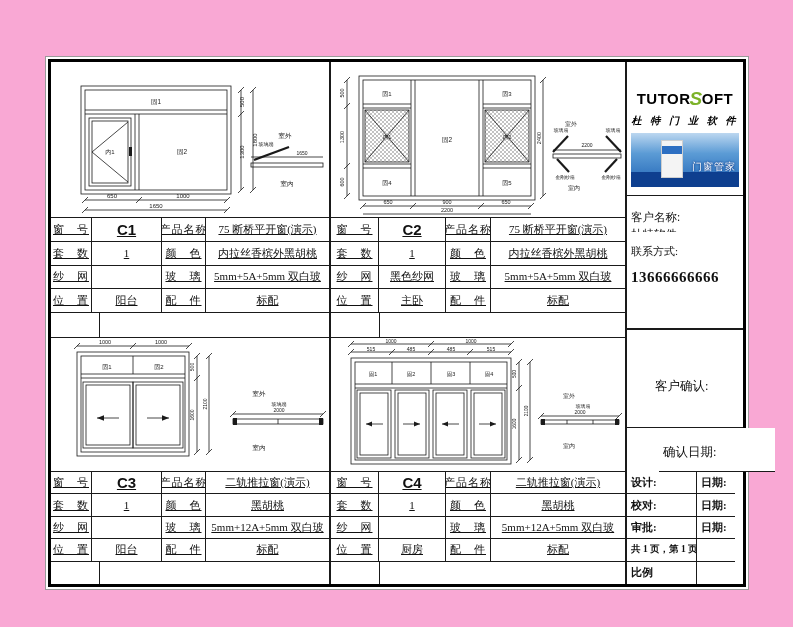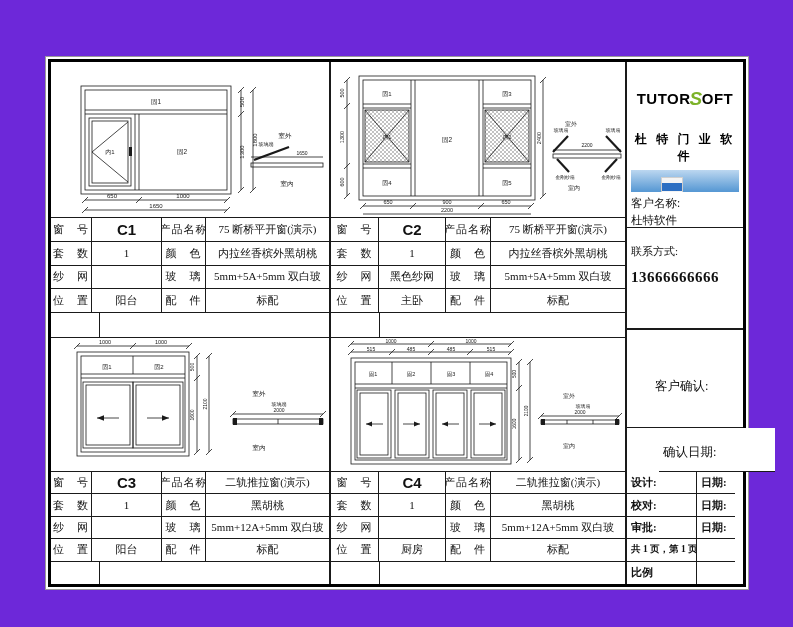--- a/index.html
+++ b/index.html
@@ -1,22 +1,22 @@
 <!DOCTYPE html>
 <html><head>
 <meta charset="utf-8">
 <style>
   html,body{margin:0;padding:0;background:#fff;}
-  .stage{position:relative;width:793px;height:627px;background:#6d28d9;overflow:hidden;
+  .stage{position:relative;width:793px;height:627px;background:#f9a8d4;overflow:hidden;
          font-family:"Liberation Serif",serif;color:#111;}
   .sheet{position:absolute;left:45px;top:56px;width:704px;height:534px;
          border:1px solid #9a9a9a;background:#fff;box-sizing:border-box;padding:2px;}
   .frame{position:relative;width:100%;height:100%;border:3px solid #000;box-sizing:border-box;}
   .cell{position:absolute;box-sizing:border-box;border:0 solid #1a1a1a;background:#fff;}
-  .br1{border-right:2px solid #1a1a1a;} .bb1{border-bottom:1px solid #1a1a1a;} .bb2{border-bottom:2px solid #1a1a1a;}
+  .br1{border-right:2px solid #1a1a1a;text-decoration:underline;} .bb1{border-bottom:1px solid #1a1a1a;} .bb2{border-bottom:2px solid #1a1a1a;}
   
   .wtable{display:grid;grid-template-rows:repeat(5,1fr);font-size:11px;}
   .colsA{grid-template-columns:41px 70px 44px 1fr;}
   .colsB{grid-template-columns:48px 67px 45px 1fr;}
   .wtable>div{border-right:1px solid #1a1a1a;border-bottom:1px solid #1a1a1a;
               display:flex;align-items:center;justify-content:center;overflow:hidden;white-space:nowrap;}
   .wtable>.lastc{border-right:0;}
   .wtable>.lastr{border-bottom:0;margin-left:48px;}
   .remark-val{grid-column:2/5;}
   .winno{font-family:"Liberation Sans",sans-serif;font-weight:700;font-size:15px;text-align:right;}
@@ -31,21 +31,21 @@
   .srow{display:grid;grid-template-columns:70px 1fr;border-bottom:1px solid #1a1a1a;}
   .srow:last-child{border-bottom:0;}
   .srow>div{display:flex;align-items:center;padding-left:4px;font-size:11px;font-weight:600;
             border-right:1px solid #1a1a1a;overflow:hidden;white-space:nowrap;}
   .srow>div:last-child{border-right:0;}
   .pages-cell{font-size:9.5px !important;}
   
   .logo-wrap{padding-top:26px;text-align:center;}
   .brand{font-family:"Liberation Sans",sans-serif;font-weight:700;font-size:15px;letter-spacing:.5px;color:#000;}
   .brand .sw{color:#7cb228;font-size:19px;font-weight:800;font-style:italic;margin:0 -1px;vertical-align:-1px;}
-  .logo-sub{font-family:"Liberation Sans",sans-serif;font-weight:700;font-size:12px;letter-spacing:3px;margin-top:21px;color:#000;}
+  .logo-sub{font-family:"Liberation Sans",sans-serif;font-weight:700;font-size:10px;letter-spacing:3px;margin-top:4px;color:#000;font-style:italic;}
   .banner{position:relative;width:108px;height:54px;margin:5px auto 0 auto;overflow:hidden;
           background:linear-gradient(180deg,#bcd7f0 0%,#5b9bd5 38%,#1f63b5 100%);}
   .skyline{position:absolute;left:0;right:0;bottom:0;height:15px;background:#0e3f8f;}
   .prodbox{position:absolute;left:30px;top:7px;width:20px;height:36px;background:#f4f4f4;border:1px solid #cfcfcf;}
   .prodbox .band{height:8px;background:#2d6fc2;margin-top:5px;}
   .banner-text{position:absolute;right:3px;bottom:13px;color:#fff;
                font-size:10px;font-weight:400;letter-spacing:1px;text-shadow:0 0 2px #0a3a8c,0 0 2px #0a3a8c;}
   
   svg{display:block;}
   svg text{font-family:"Liberation Sans",sans-serif;fill:#1a1a1a;}
@@ -210,21 +210,21 @@
        <div class="lastc">5mm+5A+5mm 双白玻</div>
        <div class="th">位　置</div>
        <div>主卧</div>
        <div class="th">配　件</div>
        <div class="lastc">标配</div>
        <div class="th lastr">备　注</div>
        <div class="remark-val lastc lastr"></div>
      </div>
    </div>
 
-   <div class="cell bb1" style="left:576px;top:130px;width:116px;height:36px;">
+   <div class="cell bb1" style="left:576px;top:144px;width:116px;height:36px;">
      <div class="rpad">
        <div>客户名称:</div>
        <div>杜特软件</div>
      </div>
    </div>
 
    <div class="cell bb2" style="left:576px;top:170px;width:116px;height:98px;">
      <div style="padding:4px 4px;">
        <div class="contact-label">联系方式:</div>
        <div class="phone">13666666666</div>

